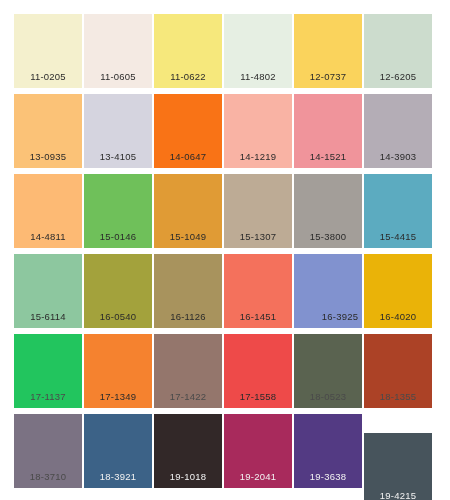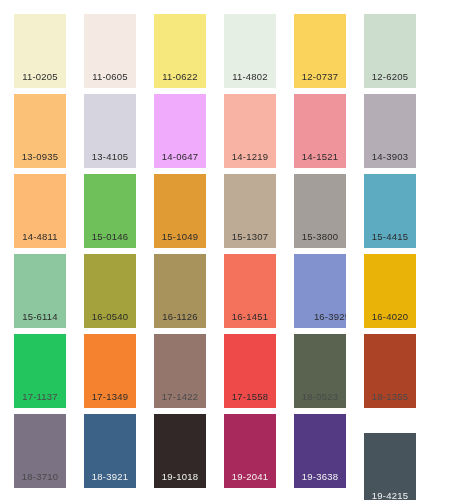--- a/index.html
+++ b/index.html
@@ -29,21 +29,21 @@
     width: 422px;
     height: 474px;
     display: grid;
     grid-template-columns: repeat(6, 68px);
     grid-template-rows: repeat(6, 74px);
     column-gap: 2px;
     row-gap: 6px;
   }
   .swatch {
     position: relative;
-    width: 52px;
+    width: 68px;
     height: 74px;
     box-sizing: border-box;
     overflow: hidden;
     display: flex;
     align-items: flex-end;
     justify-content: center;
   }
   .swatch-label {
     display: block;
     width: 100%;
@@ -79,21 +79,21 @@
       </div>
       <div class="swatch" style="background-color: rgb(204, 220, 205);">
         <span class="swatch-label" style="color: rgb(43, 43, 43);">12-6205</span>
       </div>
       <div class="swatch" style="background-color: rgb(251, 194, 119);">
         <span class="swatch-label" style="color: rgb(43, 43, 43);">13-0935</span>
       </div>
       <div class="swatch" style="background-color: rgb(213, 212, 223);">
         <span class="swatch-label" style="color: rgb(43, 43, 43);">13-4105</span>
       </div>
-      <div class="swatch" style="background-color: #f0abfc;">
+      <div class="swatch" style="background-color: #f97316;">
         <span class="swatch-label" style="color: rgb(43, 43, 43);">14-0647</span>
       </div>
       <div class="swatch" style="background-color: rgb(249, 179, 164);">
         <span class="swatch-label" style="color: rgb(43, 43, 43);">14-1219</span>
       </div>
       <div class="swatch" style="background-color: rgb(240, 148, 155);">
         <span class="swatch-label" style="color: rgb(43, 43, 43);">14-1521</span>
       </div>
       <div class="swatch" style="background-color: rgb(180, 173, 182);">
         <span class="swatch-label" style="color: rgb(43, 43, 43);">14-3903</span>

